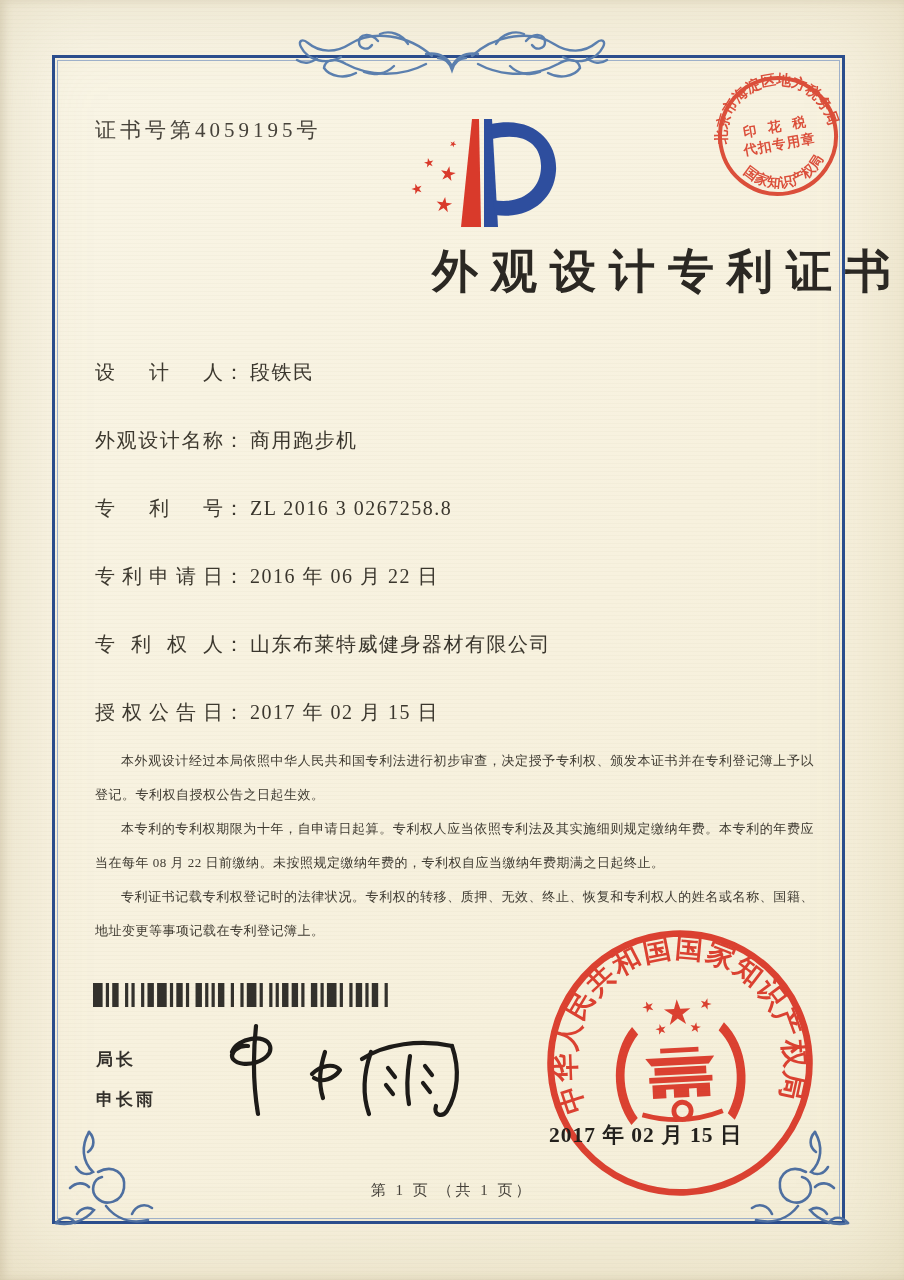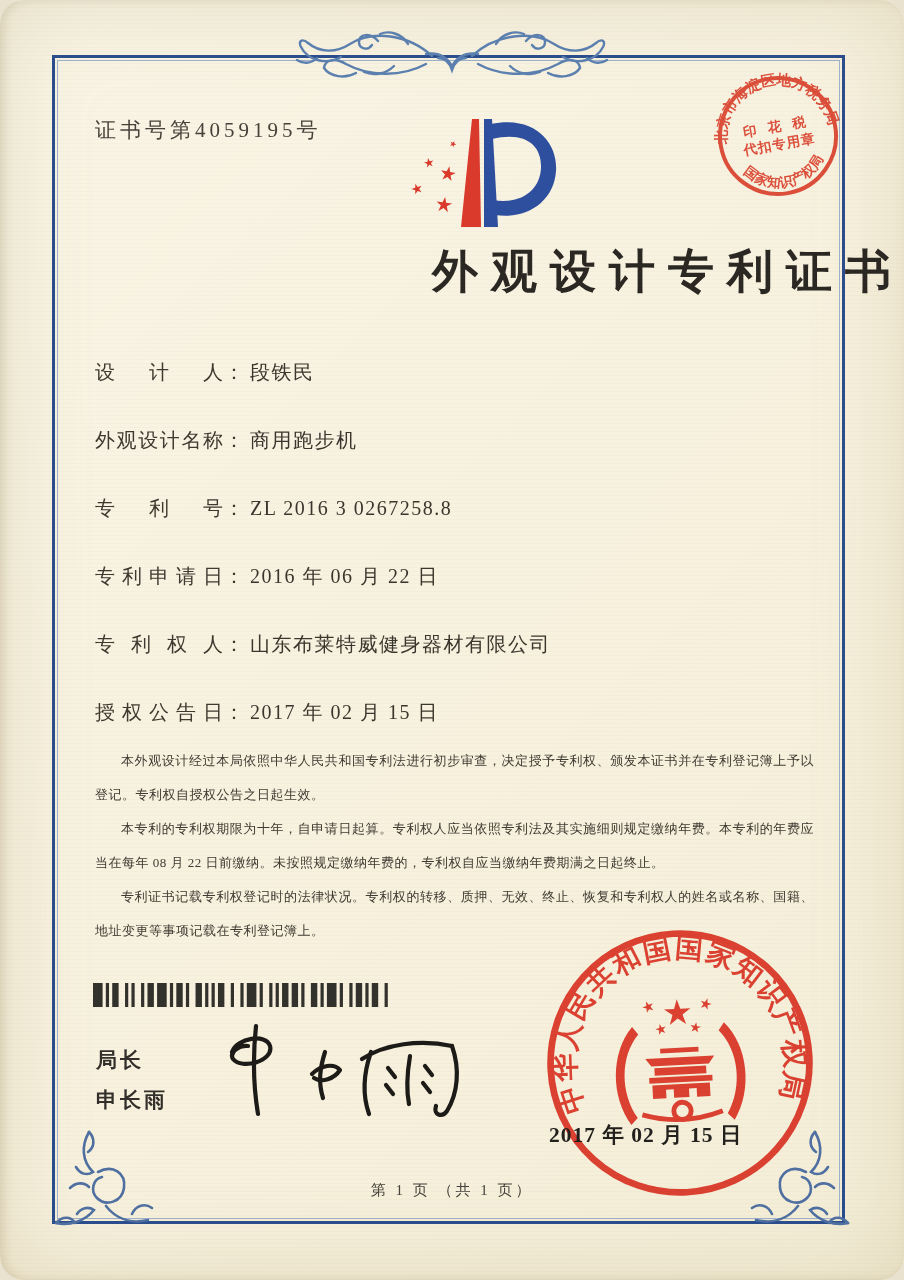--- a/index.html
+++ b/index.html
@@ -5,21 +5,20 @@
   html,body{margin:0;padding:0;background:#e8e2cf;}
   .page{
     position:relative;width:904px;height:1280px;margin:0 auto;overflow:hidden;
     background:#f8f3e2;
     background-image:
       repeating-linear-gradient(0deg, rgba(140,125,85,.035) 0 1px, rgba(0,0,0,0) 1px 4px),
       linear-gradient(135deg,#f9f5e6 0%,#f7f1de 55%,#f4eed8 100%);
     box-shadow:inset 0 0 90px rgba(180,160,110,.28), inset 4px 0 10px rgba(120,100,60,.18);
     font-family:"Liberation Serif","DejaVu Serif",serif;
     color:#3c382f;
-    border-radius:24px;
   }
   
   .frame{
     position:absolute;left:52px;top:55px;width:793px;height:1169px;
     border:3px solid #2b4d8c;box-sizing:border-box;pointer-events:none;
   }
   .frame::before{
     content:"";position:absolute;left:2px;top:2px;right:2px;bottom:2px;
     border:1px solid #9eb0c9;
   }
@@ -44,21 +43,21 @@
   .colon{display:inline-block;margin:0 6px 0 1px;}
   .val{letter-spacing:1.5px;color:#3a362d;}
   .bodytext{
     position:absolute;left:95px;top:744px;width:719px;
     font-size:13px;line-height:34px;text-align:justify;color:#3e3a31;letter-spacing:.5px;
   }
   .bodytext p{margin:0;text-indent:2em;}
   .barcode{position:absolute;left:93px;top:983px;width:298px;height:24px;}
   .official{
     position:absolute;left:96px;top:1040px;font-family:"Liberation Sans","DejaVu Sans",sans-serif;
-    font-size:21px;font-weight:bold;color:#33302b;line-height:40px;letter-spacing:3px;
+    font-size:17px;font-weight:bold;color:#33302b;line-height:40px;letter-spacing:3px;
   }
   .signature{position:absolute;left:212px;top:1016px;width:280px;height:112px;}
   .seal-big{
     position:absolute;left:541px;top:924px;width:278px;height:278px;
     mix-blend-mode:multiply;opacity:.93;transform:rotate(-3deg);
   }
   .issue-date{
     position:absolute;left:549px;top:1120px;width:230px;font-size:21.5px;color:#23211d;
     letter-spacing:1px;z-index:6;font-weight:bold;
   }

